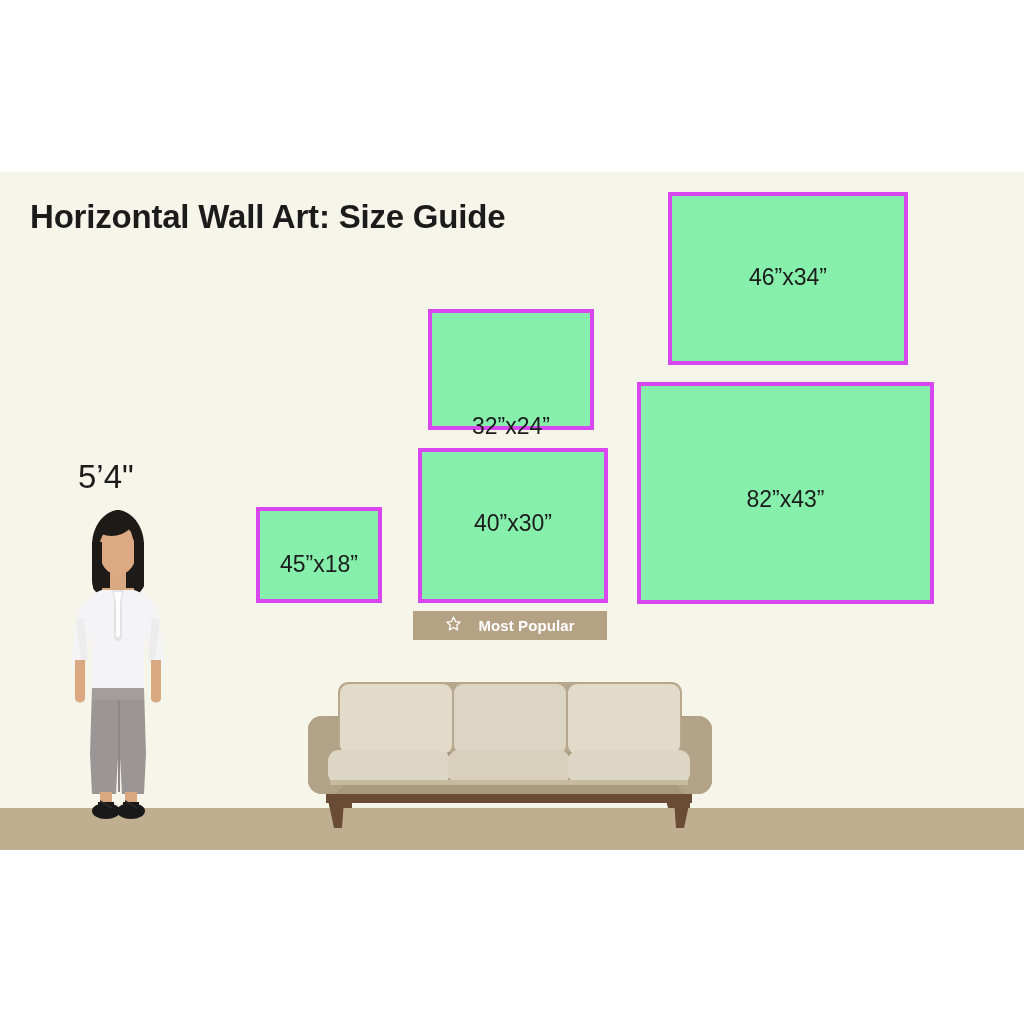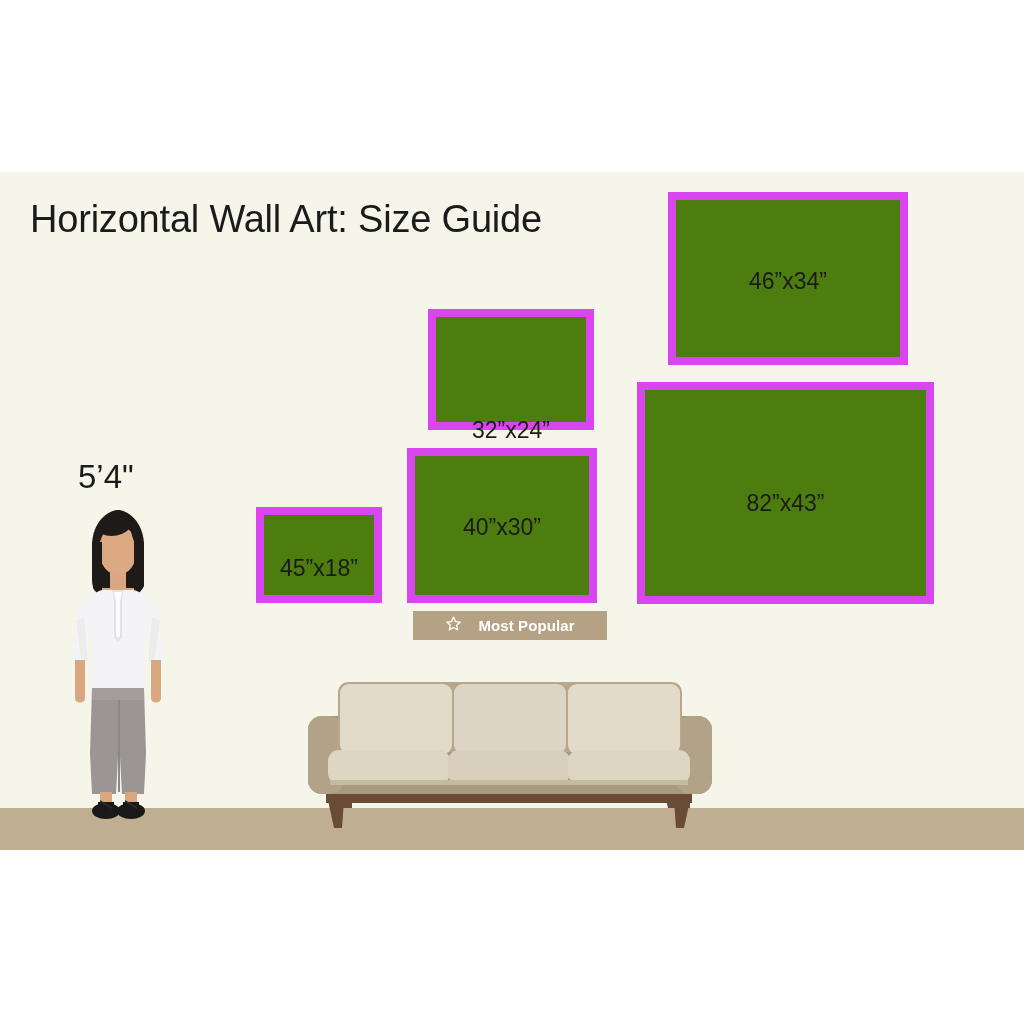--- a/index.html
+++ b/index.html
@@ -32,31 +32,31 @@
     top: 808px;
     width: 1024px;
     height: 42px;
     background: #bfae90;
   }
   
   .title {
     position: absolute;
     left: 30px;
     top: 198px;
-    font-size: 38px;
-    font-weight: 400;
+    font-size: 33px;
+    font-weight: 700;
     letter-spacing: -0.2px;
     color: #1b1b1b;
     white-space: nowrap;
   }
   
   .frame {
     position: absolute;
-    background: #4d7c0f;
-    border: 8px solid #d946ef;
+    background: #86efac;
+    border: 4px solid #d946ef;
     box-sizing: border-box;
   }
   .frame-label {
     position: absolute;
     left: 0;
     width: 100%;
     text-align: center;
     font-size: 23px;
     font-weight: 400;
     color: #1b1b1b;
@@ -179,21 +179,21 @@
   </div>
 
   <div class="frame" style="left:256px; top:507px; width:126px; height:96px;">
     <div class="frame-label" style="top:40px;">45”x18”</div>
   </div>
 
   <div class="frame" style="left:428px; top:309px; width:166px; height:121px;">
     <div class="frame-label" style="top:55px;margin-top:45px;">32”x24”</div>
   </div>
 
-  <div class="frame" style="left:407px; top:448px; width:190px; height:155px;">
+  <div class="frame" style="left:418px; top:448px; width:190px; height:155px;">
     <div class="frame-label" style="top:58px;">40”x30”</div>
   </div>
 
   <div class="frame" style="left:668px; top:192px; width:240px; height:173px;">
     <div class="frame-label" style="top:68px;">46”x34”</div>
   </div>
 
   <div class="frame" style="left:637px; top:382px; width:297px; height:222px;">
     <div class="frame-label" style="top:100px;">82”x43”</div>
   </div>

